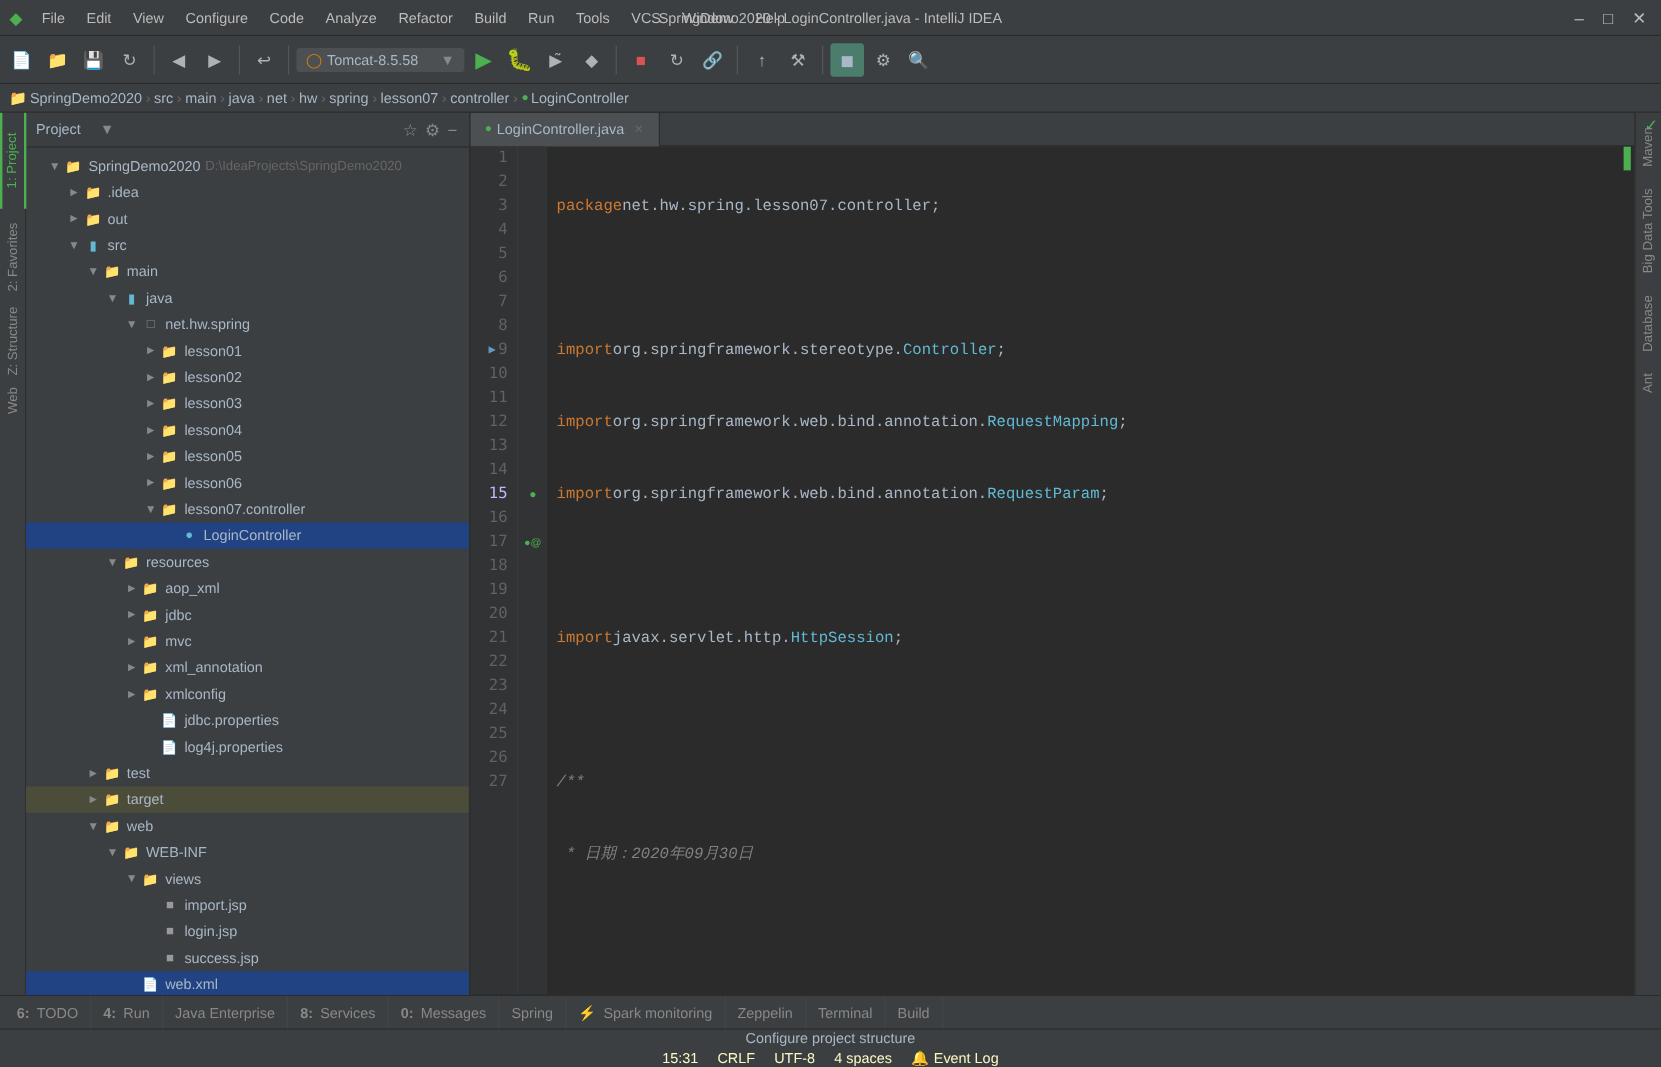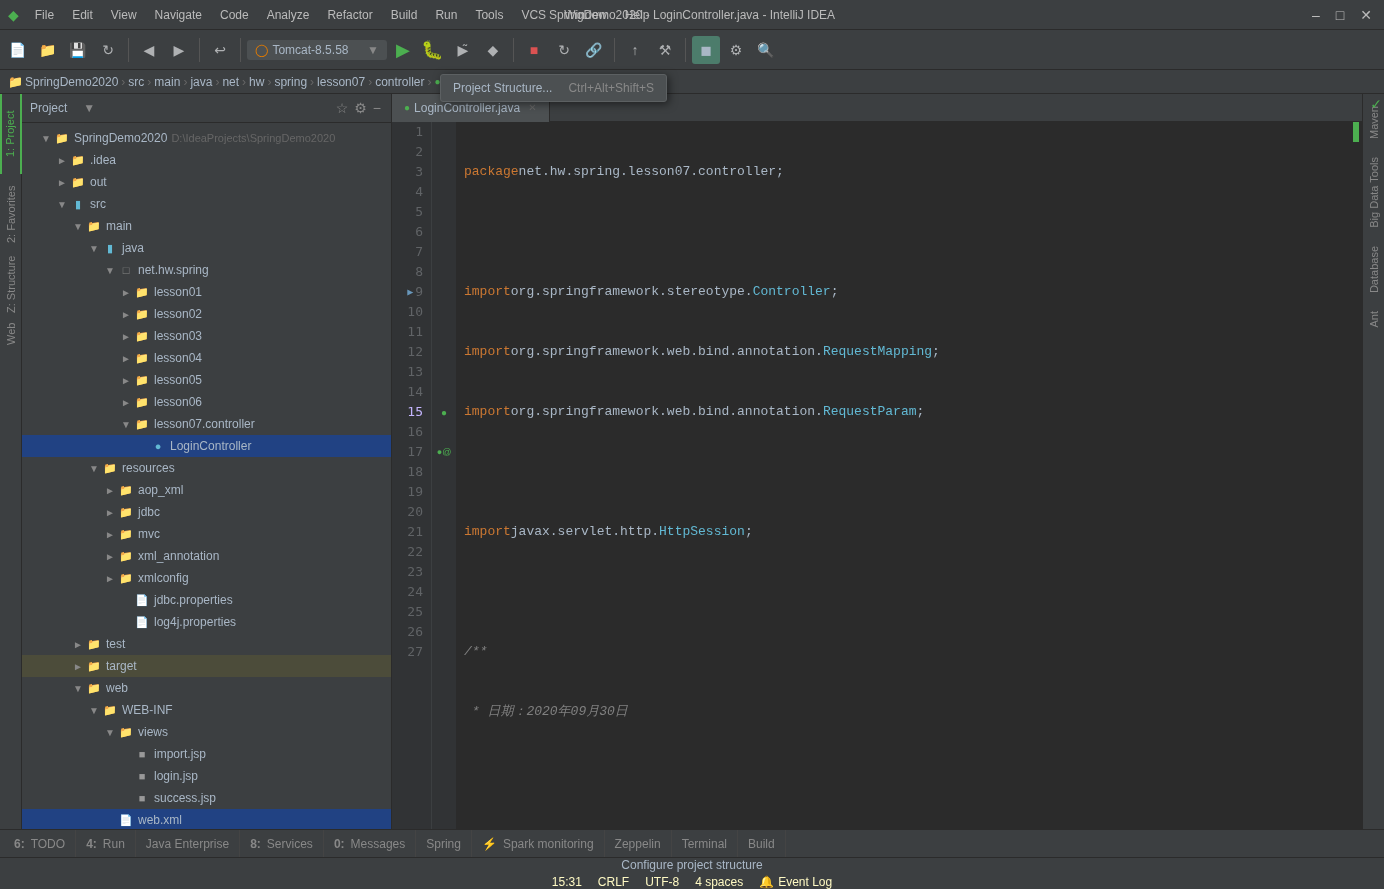--- a/index.html
+++ b/index.html
@@ -111,21 +111,21 @@
 </head>
 <body>
 
 <div id="titlebar">
   <div class="title-left">
     <span style="font-size:14px; color:#4CAF50;">◆</span>
     <div class="menu">
       <span class="menu-item">File</span>
       <span class="menu-item">Edit</span>
       <span class="menu-item">View</span>
-      <span class="menu-item">Navigate</span>
+      <span class="menu-item">Configure</span>
       <span class="menu-item">Code</span>
       <span class="menu-item">Analyze</span>
       <span class="menu-item">Refactor</span>
       <span class="menu-item">Build</span>
       <span class="menu-item">Run</span>
       <span class="menu-item">Tools</span>
       <span class="menu-item">VCS</span>
       <span class="menu-item">Window</span>
       <span class="menu-item">Help</span>
     </div>
@@ -163,24 +163,20 @@
   <div class="tb-btn">↻</div>
   <div class="tb-btn">🔗</div>
   <div class="tb-separator"></div>
   <div class="tb-btn">↑</div>
   <div class="tb-btn">⚒</div>
   <div class="tb-separator"></div>
   <div class="tb-btn tb-highlighted" style="background:#4c7c6b; color:#a9b7c6;">◼</div>
   <div class="tb-btn">⚙</div>
   <div class="tb-btn">🔍</div>
 
-  <div id="tooltip-popup">
-    <span class="tooltip-label">Project Structure...</span>
-    <span class="tooltip-shortcut">Ctrl+Alt+Shift+S</span>
-  </div>
 </div>
 
 <div id="breadcrumb">
   <span class="folder-icon">📁</span>
   <span>SpringDemo2020</span>
   <span class="sep">›</span>
   <span>src</span>
   <span class="sep">›</span>
   <span>main</span>
   <span class="sep">›</span>

